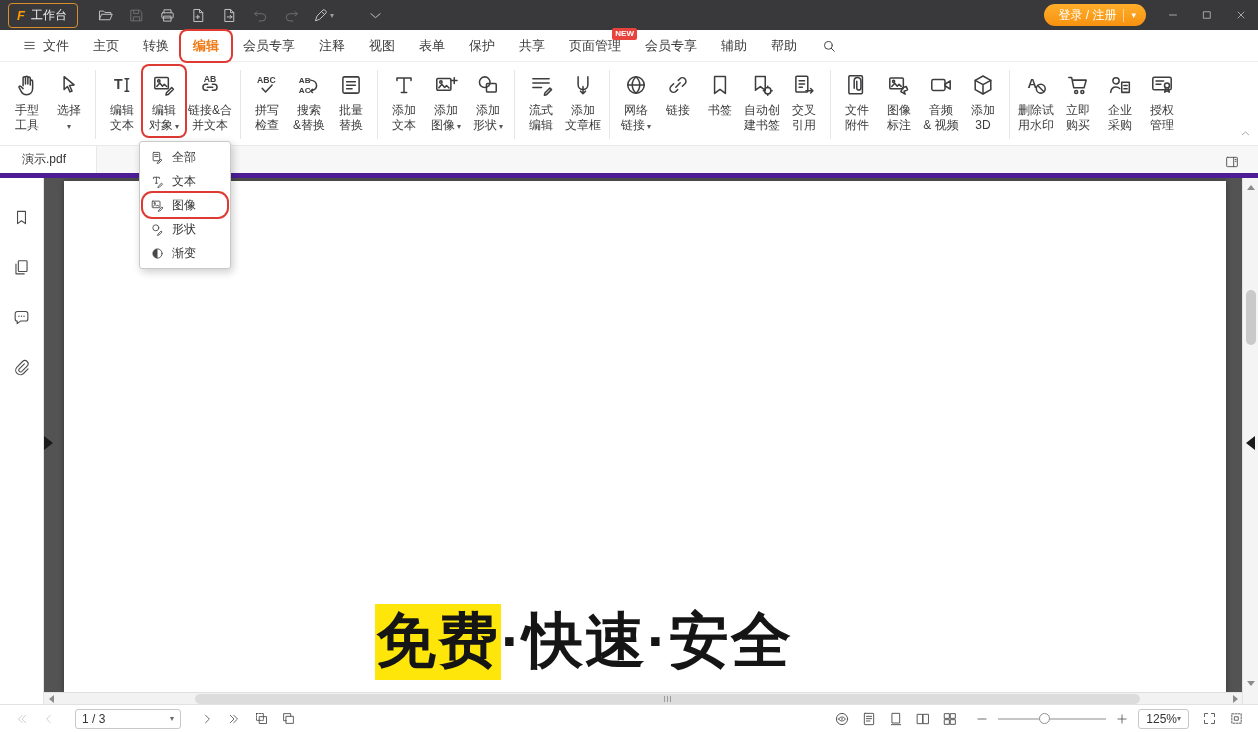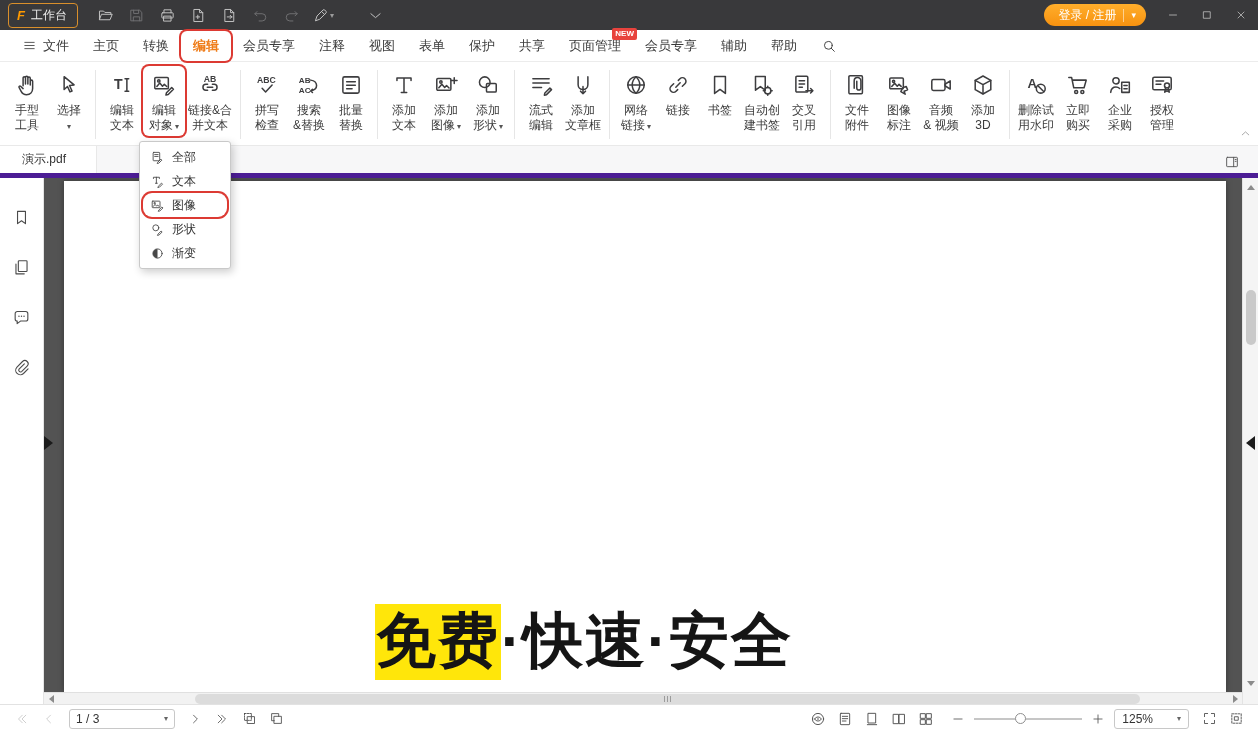--- a/index.html
+++ b/index.html
@@ -98,33 +98,33 @@
 .dropdown{position:absolute;left:139px;top:141px;width:92px;background:#fff;border:1px solid #c9c9c9;
   border-radius:3px;box-shadow:2px 3px 8px rgba(0,0,0,.2);padding:3px 0;z-index:60}
 .dd-item{display:flex;align-items:center;gap:7px;height:24px;margin:0 3px;padding:0 7px;border-radius:8px;
   font-size:12px;color:#333;cursor:default}
 .dd-item.red-box{border-radius:9px}
 .dd-icn{color:#474747}
 
 
 .statusbar{position:absolute;left:0;top:704px;width:1258px;height:28px;background:#fff;
   border-top:1px solid #e2e2e2;display:flex;align-items:center;padding:0 10px;font-size:12px;color:#444}
-.sb-left{display:flex;align-items:center;gap:2px}
+.sb-left{display:flex;align-items:center;gap:8px}
 .sb-cluster{display:flex;align-items:center;gap:3px}
 .sb-btn{min-width:24px;height:22px;display:flex;align-items:center;justify-content:center;color:#4d4d4d;border-radius:3px;cursor:default}
 .sb-btn.disabled{color:#c4c4c4}
 .page-combo{display:flex;align-items:center;justify-content:space-between;width:106px;height:20px;
   border:1px solid #c8c8c8;border-radius:3px;padding:0 6px;margin:0 6px;color:#333;background:#fff}
 .combo-caret{font-size:8px;color:#666}
 .sb-right{margin-left:auto;display:flex;align-items:center;gap:8px}
 .zoom-wrap{display:flex;align-items:center;gap:4px}
 .zoom-slider{position:relative;width:108px;height:20px}
 .zs-track{position:absolute;left:0;right:0;top:9px;height:2px;background:#c6c6c6}
 .zs-thumb{position:absolute;top:4px;width:11px;height:11px;border-radius:50%;background:#fff;border:1px solid #8f8f8f}
-.zoom-combo{display:flex;align-items:center;gap:24px;height:20px;border:1px solid #c8c8c8;border-radius:3px;
+.zoom-combo{display:flex;align-items:center;gap:0;height:20px;border:1px solid #c8c8c8;border-radius:3px;
   padding:0 7px;color:#333;background:#fff}
 </style>
 </head>
 <body>
 
 <div class="titlebar">
   <div class="app-btn">
     <span class="app-logo">F</span>
     <span>工作台</span>
   </div>

